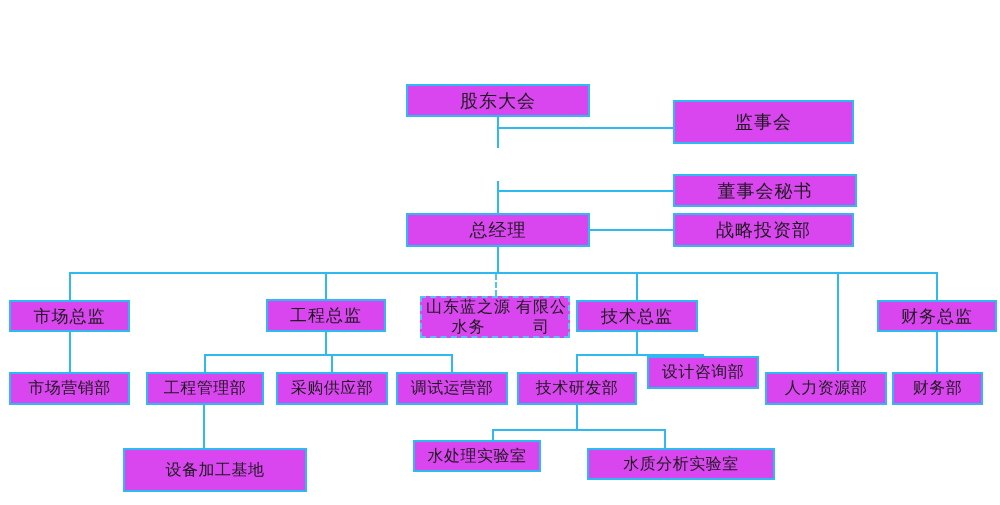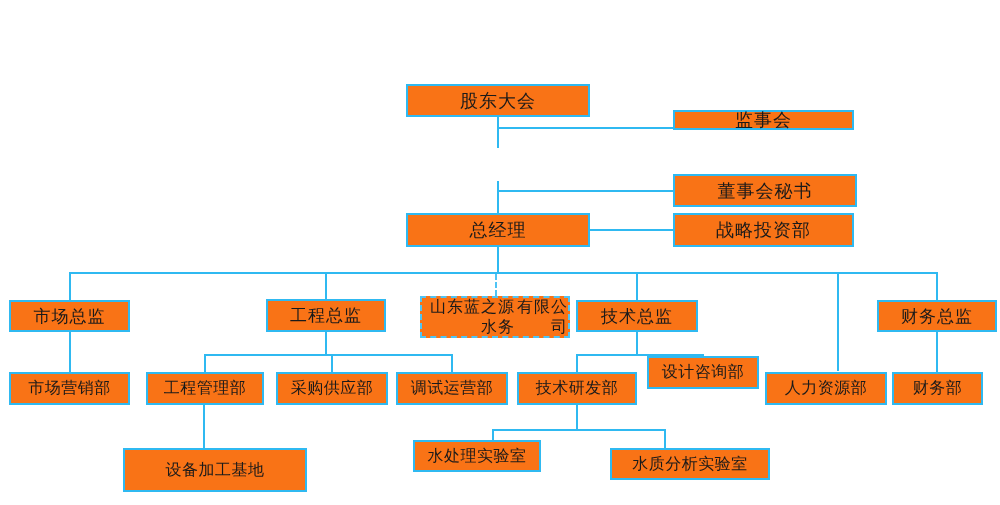--- a/index.html
+++ b/index.html
@@ -3,24 +3,24 @@
 <meta charset="utf-8">
 <style>
   :root { --accent:#2FB9F1; --dash:#4FC4F5; --text:#1A1A1A; }
   * { margin:0; padding:0; box-sizing:border-box; }
   body { background:#fff; font-family:"Liberation Sans","DejaVu Sans",sans-serif; }
   .canvas {
     position:relative; width:1000px; height:505px; background:#ffffff;
     overflow:hidden; color:var(--text);
   }
   .node {
-    position:absolute; background:#f97316;
+    position:absolute; background:#d946ef;
     border:2px solid var(--accent);
     display:flex; align-items:center; justify-content:center;
-    text-align:right; color:var(--text); font-weight:500;
+    text-align:center; color:var(--text); font-weight:500;
     letter-spacing:1px; z-index:2;
   }
   .lvl-top  { font-size:18px; }
   .lvl-dir  { font-size:17px; }
   .lvl-dept { font-size:16px; letter-spacing:0.5px; }
   .node.dashed {
     border:2px dashed var(--dash);
     font-size:16px; line-height:1.25; flex-direction:row;
   }
   .line { position:absolute; background:var(--accent); z-index:1; }
@@ -60,21 +60,21 @@
   <div class="line" style="left:936px;top:332px;width:2px;height:40px"></div>
   <div class="line" style="left:203px;top:405px;width:2px;height:43px"></div>
   <div class="line" style="left:576px;top:405px;width:2px;height:24px"></div>
   <div class="line" style="left:492px;top:429px;width:174px;height:2px"></div>
   <div class="line" style="left:492px;top:431px;width:2px;height:17px"></div>
   <div class="line" style="left:664px;top:431px;width:2px;height:17px"></div>
 
   <div class="node lvl-top" style="left:406px;top:84px;width:184px;height:33px">
     <span>股东大会</span>
   </div>
-  <div class="node lvl-top" style="left:673px;top:110px;width:181px;height:20px">
+  <div class="node lvl-top" style="left:673px;top:100px;width:181px;height:44px">
     <span>监事会</span>
   </div>
   <div class="node lvl-top" style="left:673px;top:174px;width:184px;height:33px">
     <span>董事会秘书</span>
   </div>
   <div class="node lvl-top" style="left:406px;top:213px;width:184px;height:34px">
     <span>总经理</span>
   </div>
   <div class="node lvl-top" style="left:673px;top:213px;width:181px;height:34px">
     <span>战略投资部</span>
@@ -121,17 +121,17 @@
   <div class="node lvl-dept" style="left:892px;top:372px;width:91px;height:33px">
     <span>财务部</span>
   </div>
 
   <div class="node lvl-dept" style="left:123px;top:448px;width:184px;height:44px">
     <span>设备加工基地</span>
   </div>
   <div class="node lvl-dept" style="left:413px;top:440px;width:128px;height:32px">
     <span>水处理实验室</span>
   </div>
-  <div class="node lvl-dept" style="left:610px;top:448px;width:160px;height:32px">
+  <div class="node lvl-dept" style="left:587px;top:448px;width:188px;height:32px">
     <span>水质分析实验室</span>
   </div>
 
 </div>
 
 </body></html>

